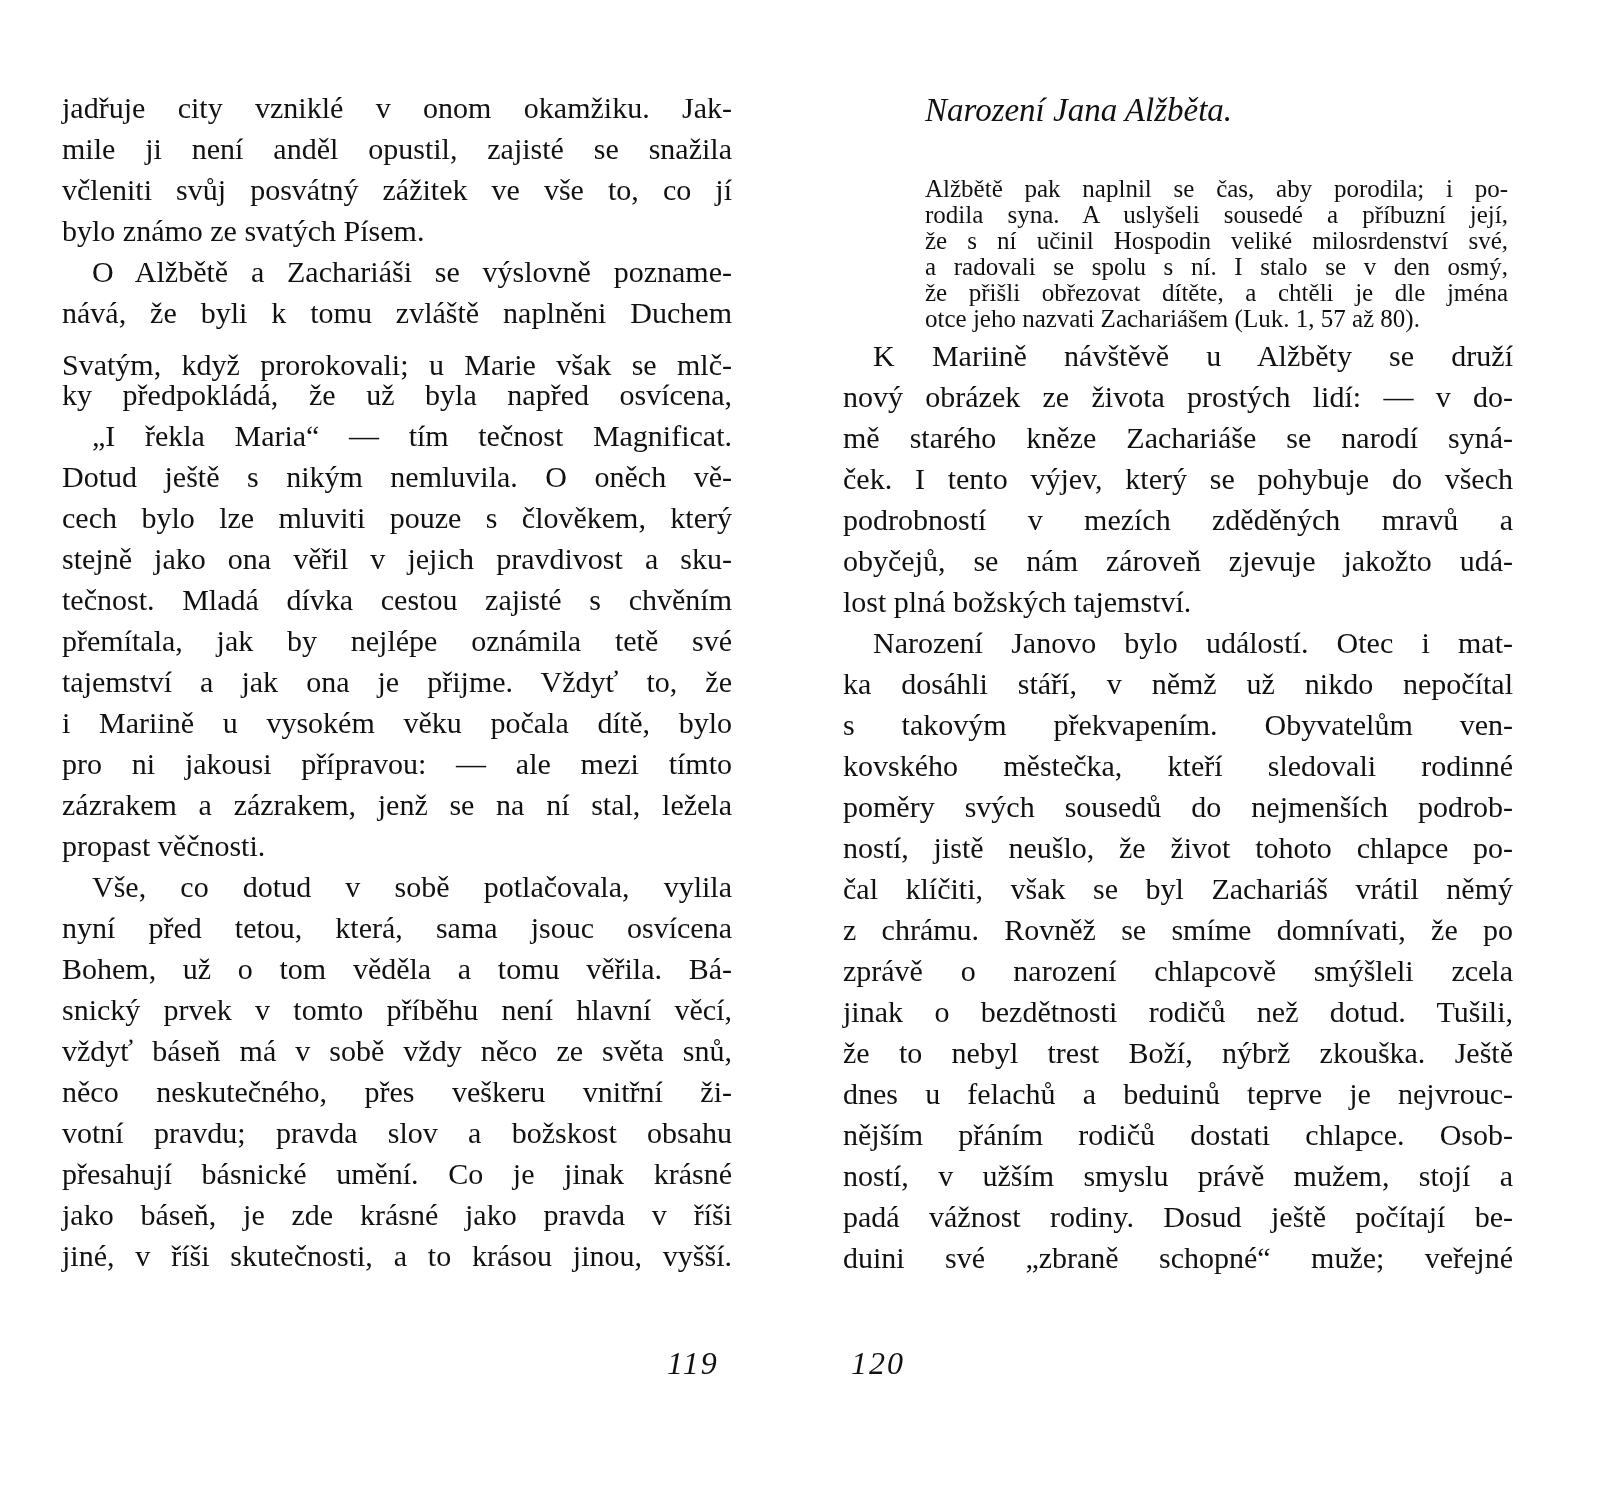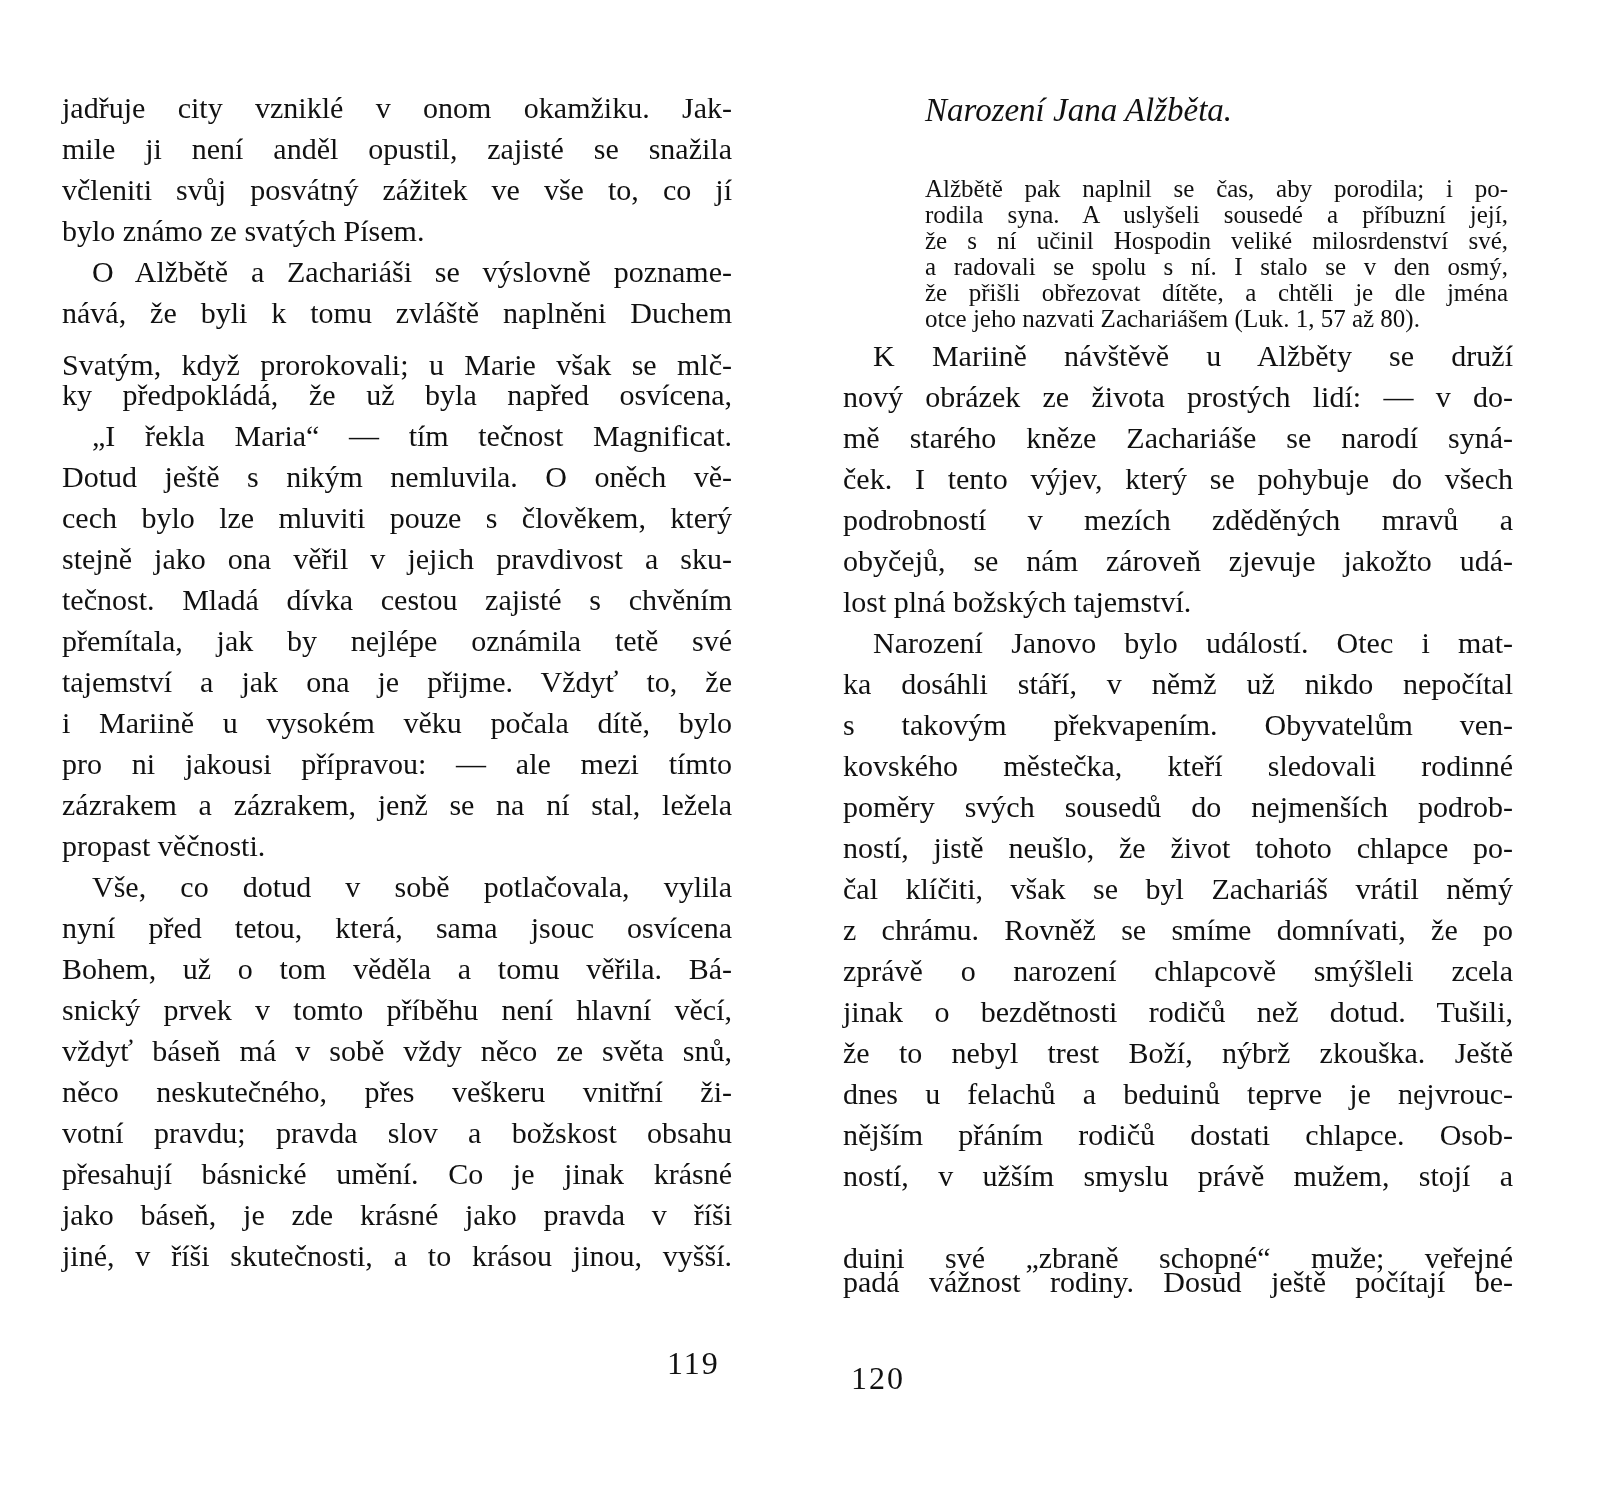--- a/index.html
+++ b/index.html
@@ -65,23 +65,24 @@
     margin-top: 24px;
   }
   .quote-line.last {
     text-align-last: left;
   }
   .page-number {
     position: absolute;
     top: 1345px;
     font-size: 32px;
     letter-spacing: 2px;
+    font-style: italic;
   }
   .pn-left { left: 667px; }
-  .pn-right { left: 851px; margin-top: 15px; }
+  .pn-right { left: 851px; }
 </style>
 </head>
 <body>
 
 <div class="page page-left">
   <div class="body-line" style="top:88px">jadřuje city vzniklé v onom okamžiku. Jak-</div>
   <div class="body-line" style="top:129px">mile ji není anděl opustil, zajisté se snažila</div>
   <div class="body-line" style="top:170px">včleniti svůj posvátný zážitek ve vše to, co jí</div>
   <div class="body-line last" style="top:211px">bylo známo ze svatých Písem.</div>
   <div class="body-line indent" style="top:252px">O Alžbětě a Zachariáši se výslovně pozname-</div>
@@ -135,18 +136,18 @@
   <div class="body-line" style="top:787px">poměry svých sousedů do nejmenších podrob-</div>
   <div class="body-line" style="top:828px">ností, jistě neušlo, že život tohoto chlapce po-</div>
   <div class="body-line" style="top:869px">čal klíčiti, však se byl Zachariáš vrátil němý</div>
   <div class="body-line" style="top:910px">z chrámu. Rovněž se smíme domnívati, že po</div>
   <div class="body-line" style="top:951px">zprávě o narození chlapcově smýšleli zcela</div>
   <div class="body-line" style="top:992px">jinak o bezdětnosti rodičů než dotud. Tušili,</div>
   <div class="body-line" style="top:1033px">že to nebyl trest Boží, nýbrž zkouška. Ještě</div>
   <div class="body-line" style="top:1074px">dnes u felachů a beduinů teprve je nejvrouc-</div>
   <div class="body-line" style="top:1115px">nějším přáním rodičů dostati chlapce. Osob-</div>
   <div class="body-line" style="top:1156px">ností, v užším smyslu právě mužem, stojí a</div>
-  <div class="body-line" style="top:1262px">padá vážnost rodiny. Dosud ještě počítají be-</div>
+  <div class="body-line" style="top:1197px">padá vážnost rodiny. Dosud ještě počítají be-</div>
   <div class="body-line" style="top:1238px">duini své „zbraně schopné“ muže; veřejné</div>
 </div>
 
 <div class="page-number pn-left">119</div>
 <div class="page-number pn-right">120</div>
 
 </body></html>

